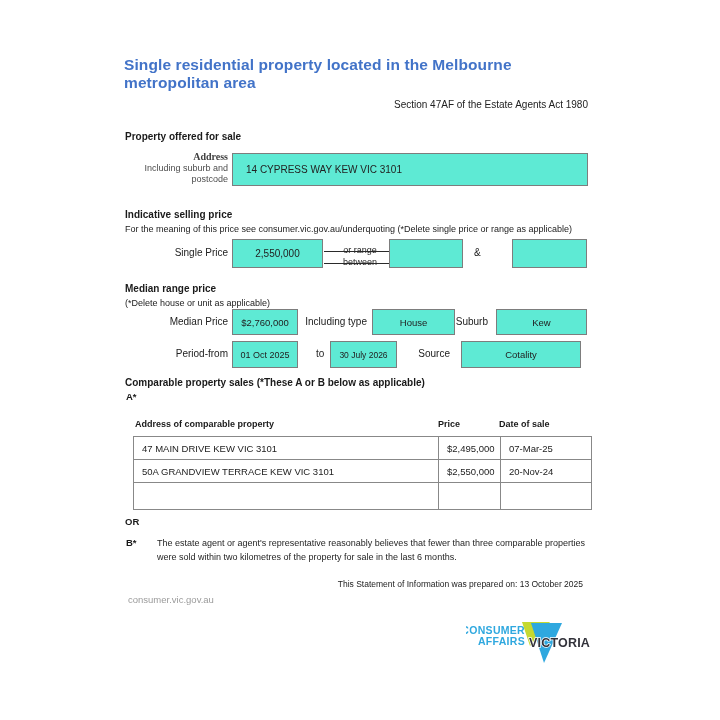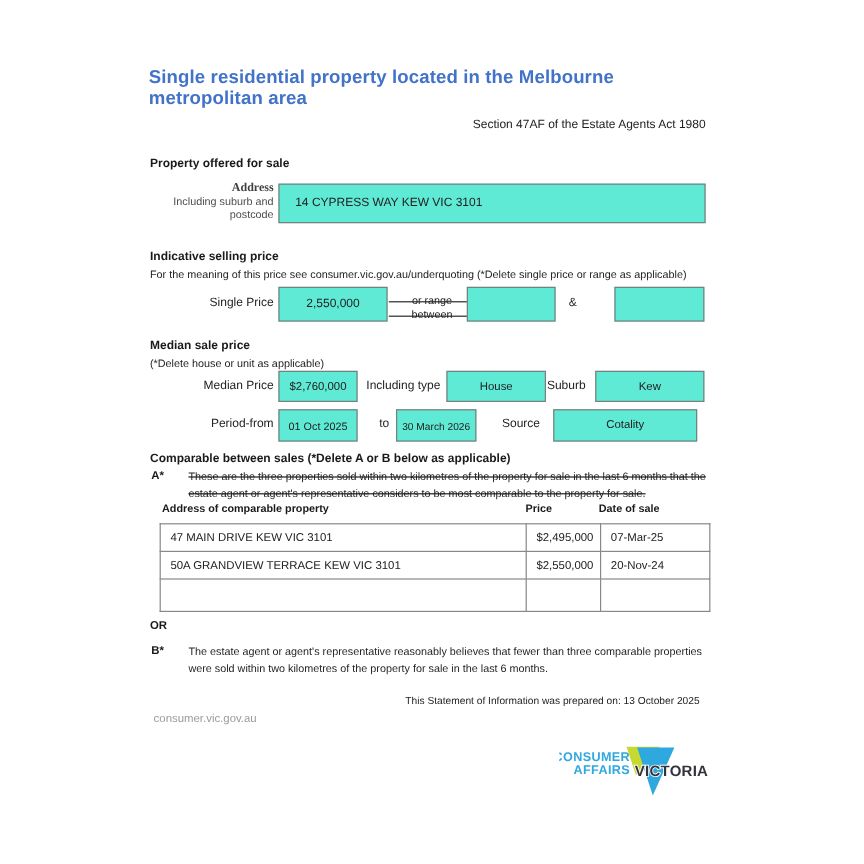--- a/index.html
+++ b/index.html
@@ -114,21 +114,21 @@
     <div>between</div>
   </div>
   <div class="fbox box-sp2">
     <span class="v"></span>
   </div>
   <div class="abs amp">&amp;</div>
   <div class="fbox box-sp3">
     <span class="v"></span>
   </div>
 
-  <div class="abs sec-h h-median">Median sale price</div>
+  <div class="abs sec-h h-median">Median range price</div>
   <div class="abs note note2">(*Delete house or unit as applicable)</div>
 
   <div class="abs flabel mp-label">Median Price</div>
   <div class="fbox box-m1">
     <span class="v">$2,760,000</span>
   </div>
   <div class="abs flabel pt-label">Including type</div>
   <div class="fbox box-m2">
     <span class="v">House</span>
   </div>
@@ -136,30 +136,29 @@
   <div class="fbox box-m3">
     <span class="v">Kew</span>
   </div>
 
   <div class="abs flabel pf-label">Period-from</div>
   <div class="fbox box-p1">
     <span class="v">01 Oct 2025</span>
   </div>
   <div class="abs to-label">to</div>
   <div class="fbox box-p2">
-    <span class="v">30 March 2026</span>
+    <span class="v">30 July 2026</span>
   </div>
   <div class="abs flabel src-label">Source</div>
   <div class="fbox box-p3">
     <span class="v">Cotality</span>
   </div>
 
-  <div class="abs sec-h h-comparable">Comparable between sales (*Delete A or B below as applicable)</div>
+  <div class="abs sec-h h-comparable">Comparable property sales (*These A or B below as applicable)</div>
   <div class="abs opt-label a-label">A*</div>
-  <div class="abs a-text">These are the three properties sold within two kilometres of the property for sale in the last 6 months that the estate agent or agent's representative considers to be most comparable to the property for sale.</div>
 
   <div class="abs tbl-head th-addr">Address of comparable property</div>
   <div class="abs tbl-head th-price">Price</div>
   <div class="abs tbl-head th-date">Date of sale</div>
 
   <table class="comp">
     <tbody>
         <tr class="r1">
       <td class="c-addr">47 MAIN DRIVE KEW VIC 3101</td>
       <td class="c-price">$2,495,000</td>

